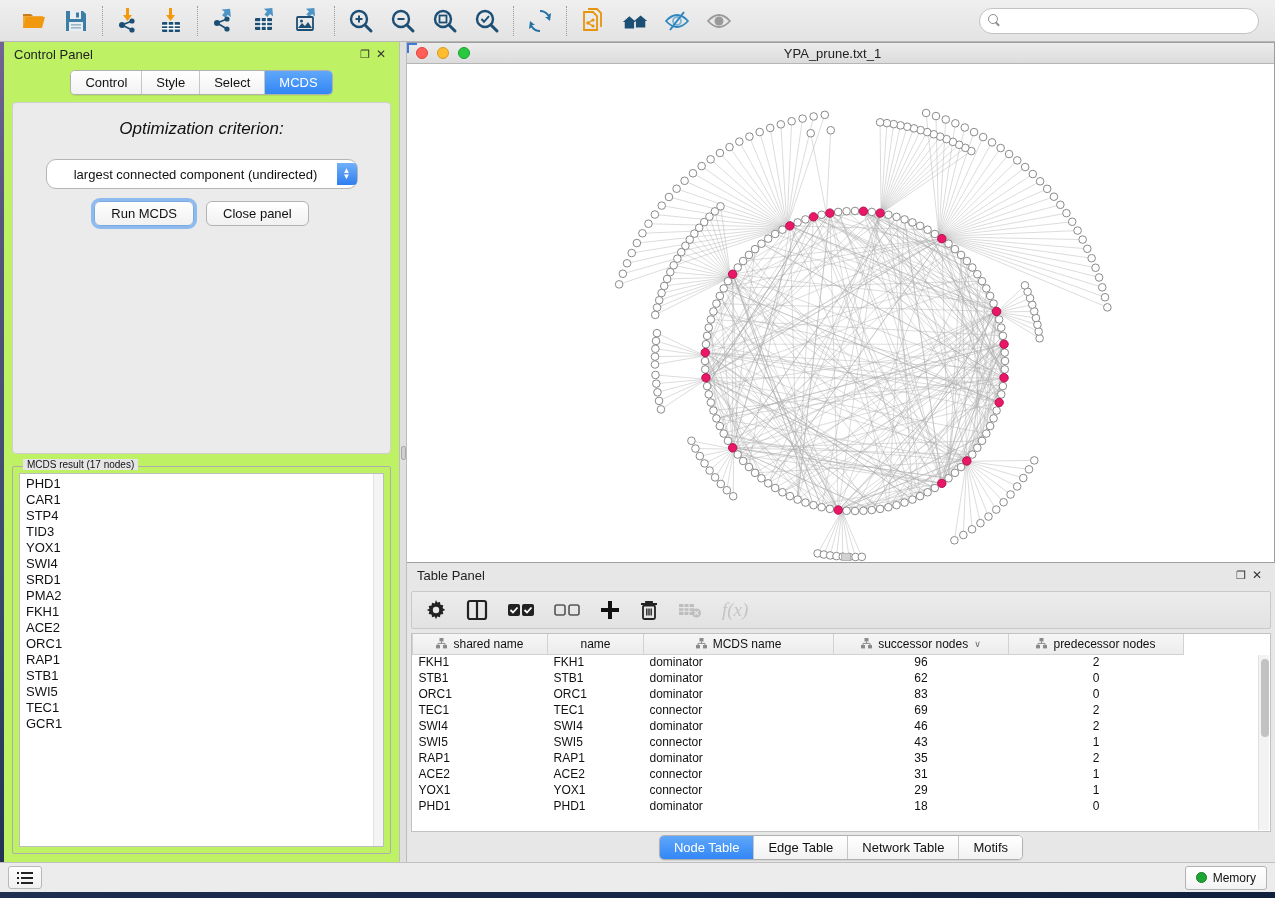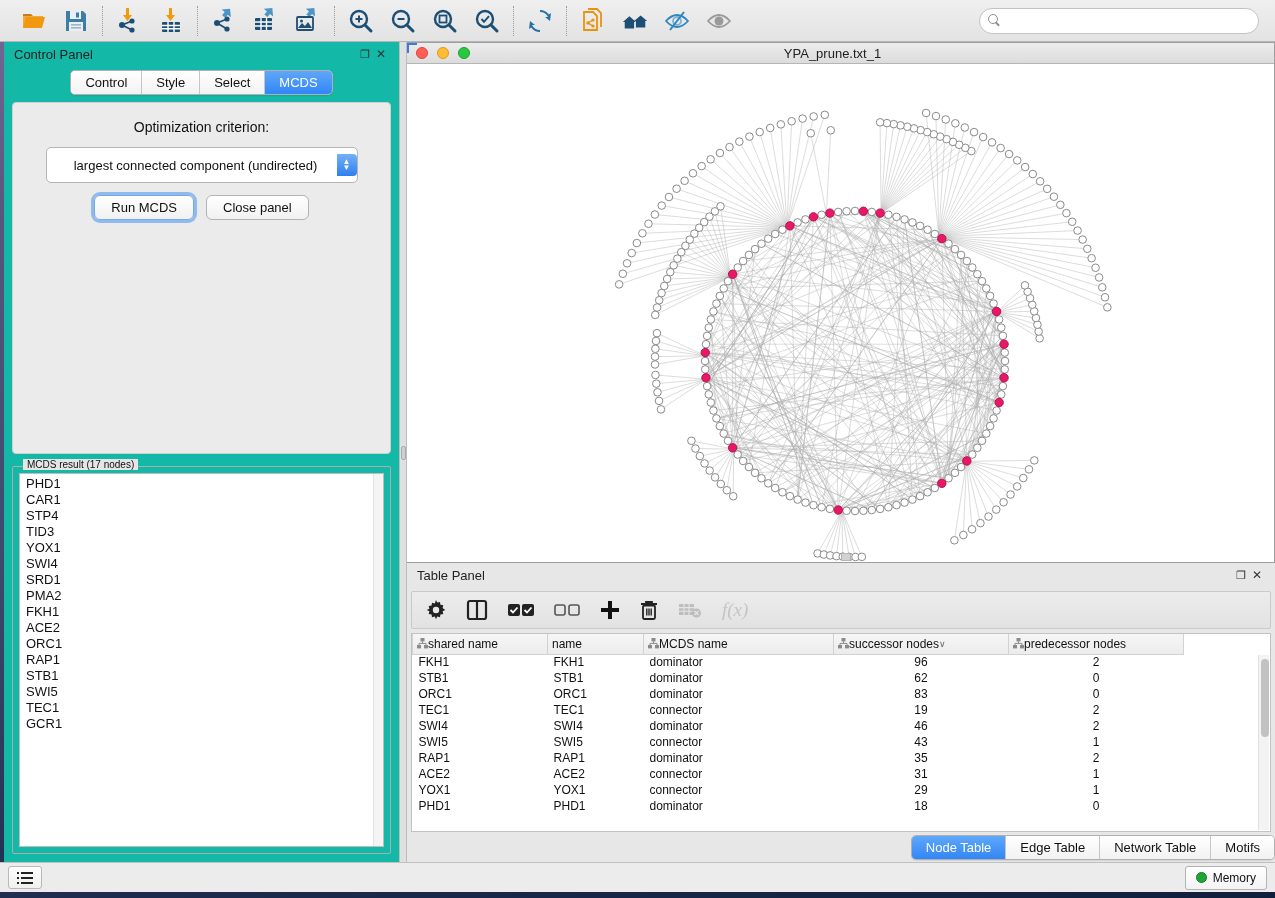--- a/index.html
+++ b/index.html
@@ -29,37 +29,37 @@
   }
   .searchbox .mag { width:13px; height:13px; position:relative; margin-right:6px; }
   .searchbox .mag::before { content:""; position:absolute; width:8px; height:8px; border:1.5px solid #8e8e8e; border-radius:50%; left:0; top:0; }
   .searchbox .mag::after { content:""; position:absolute; width:5px; height:1.5px; background:#8e8e8e; transform:rotate(45deg); left:7px; top:9px; }
   .searchbox input { border:none; outline:none; flex:1; font-size:12px; background:transparent; font-family:"Liberation Sans",sans-serif; }
 
   
   .main { flex:1; display:flex; padding-left:4px; min-height:0; }
 
   
-  .control-panel { width:396px; background:#14b8a6; border-right:1px solid #bdbdbd; display:flex; flex-direction:column; }
+  .control-panel { width:396px; background:#bef264; border-right:1px solid #bdbdbd; display:flex; flex-direction:column; }
   .panel-titlebar { height:24px; display:flex; align-items:center; padding:0 10px; font-size:13px; color:#222; }
   .panel-titlebar .title { flex:1; }
   .panel-winbtn { width:16px; text-align:center; font-size:12px; color:#333; cursor:default; line-height:16px; }
   .panel-winbtn.float { font-size:11px; }
   .seg-tabs { display:flex; justify-content:center; margin:4px 0 0 0; }
   .seg { display:flex; border:1px solid #b0b0b0; border-radius:5px; overflow:hidden; background:#fff; box-shadow:0 1px 1px rgba(0,0,0,.08); }
   .seg .tab { padding:4px 14px; font-size:13px; background:linear-gradient(#ffffff,#f2f2f2); border-right:1px solid #c6c6c6; color:#111; cursor:default; }
   .seg .tab:last-child { border-right:none; }
   .seg .tab.active { background:linear-gradient(#5fa7f9,#3286f6); color:#fff; }
   .cp-inner {
     margin:7px 8px 0 8px; background:#ebebeb; border:1px solid #cfcfcf; border-radius:4px;
     height:352px; padding-top:16px; flex:0 0 auto;
   }
-  .opt-label { text-align:center; font-size:14px; margin-bottom:12px; }
+  .opt-label { text-align:center; font-size:17px; margin-bottom:20px;font-style:italic; }
   .dropdown {
-    margin:0 auto; width:312px; height:36px; background:#fff; border:1px solid #b5b5b5; border-radius:5px;
+    margin:0 auto; width:312px; height:30px; background:#fff; border:1px solid #b5b5b5; border-radius:10px;
     display:flex; align-items:center; position:relative; cursor:default;
   }
   .dropdown .dd-text { flex:1; text-align:center; font-size:13px; padding-left:8px; white-space:nowrap; overflow:hidden; }
   .dropdown .dd-stepper {
     width:20px; height:22px; border-radius:0 4px 4px 0; background:linear-gradient(#72b1f9,#2f7ef0);
     display:flex; flex-direction:column; align-items:center; justify-content:center; color:#fff; font-size:8px; line-height:6px;
   }
   .btn-row { display:flex; justify-content:center; gap:12px; margin-top:12px; }
   .mac-btn {
     background:linear-gradient(#ffffff,#f1f1f1); border:1px solid #b3b3b3; border-radius:6px;
@@ -103,29 +103,29 @@
   }
   .tp-icon { display:flex; align-items:center; justify-content:center; height:26px; }
   .tp-icon.disabled { opacity:.45; }
   .fx { font-family:"Liberation Serif",serif; font-style:italic; font-size:19px; color:#9a9a9a; }
   .tp-tablewrap { margin:4px 4px 0 4px; flex:1; background:#fff; border:1px solid #c2c2c2; position:relative; overflow:hidden; }
   table.datatable { border-collapse:collapse; width:100%; table-layout:fixed; }
   table.datatable th {
     background:linear-gradient(#f6f6f6,#ececec); border:1px solid #d2d2d2; border-top:none;
     font-weight:normal; font-size:12px; height:20px; padding:0 4px; white-space:nowrap; overflow:hidden;
   }
-  table.datatable th .th-inner { display:flex; align-items:center; gap:0; }
+  table.datatable th .th-inner { display:flex; align-items:center; justify-content:center; gap:6px; }
   table.datatable td { font-size:12px; height:16px; padding:0 6px; white-space:nowrap; overflow:hidden; }
   td.c-left { text-align:left; }
   td.c-num { text-align:center; }
   .sort-chev { font-size:9px; color:#666; }
   .tree-ic { flex:0 0 auto; }
   .tp-vscroll { position:absolute; top:21px; right:1px; bottom:1px; width:11px; background:#f3f3f3; border-left:1px solid #e0e0e0; }
   .tp-vscroll .vthumb { position:absolute; top:4px; left:1.5px; width:8px; height:78px; background:#c2c2c2; border-radius:4px; }
-  .tp-tabs { height:30px; display:flex; justify-content:flex-end; align-items:center; flex:0 0 auto; }
+  .tp-tabs { height:30px; display:flex; justify-content:center; align-items:center; flex:0 0 auto; }
 
   
   .status-bar { height:30px; background:#ececec; border-top:1px solid #c0c0c0; display:flex; align-items:center; padding:0 8px; flex:0 0 auto; }
   .list-btn { width:34px; height:23px; background:linear-gradient(#fdfdfd,#f0f0f0); border:1px solid #b9b9b9; border-radius:3px; display:flex; align-items:center; justify-content:center; }
   .memory-btn { margin-left:auto; height:24px; background:linear-gradient(#ffffff,#f3f3f3); border:1px solid #b3b3b3; border-radius:3px; display:flex; align-items:center; gap:6px; padding:0 10px; font-size:12px; }
   .memory-dot { width:11px; height:11px; border-radius:50%; background:#1da533; border:1px solid #147d25; }
 </style>
 </head>
 <body>
 
@@ -1194,21 +1194,21 @@
                   <td class="c-left">ORC1</td>
                   <td class="c-left">dominator</td>
                   <td class="c-num">83</td>
                   <td class="c-num">0</td>
                   <td></td>
                 </tr>
                 <tr>
                   <td class="c-left">TEC1</td>
                   <td class="c-left">TEC1</td>
                   <td class="c-left">connector</td>
-                  <td class="c-num">19</td>
+                  <td class="c-num">69</td>
                   <td class="c-num">2</td>
                   <td></td>
                 </tr>
                 <tr>
                   <td class="c-left">SWI4</td>
                   <td class="c-left">SWI4</td>
                   <td class="c-left">dominator</td>
                   <td class="c-num">46</td>
                   <td class="c-num">2</td>
                   <td></td>

